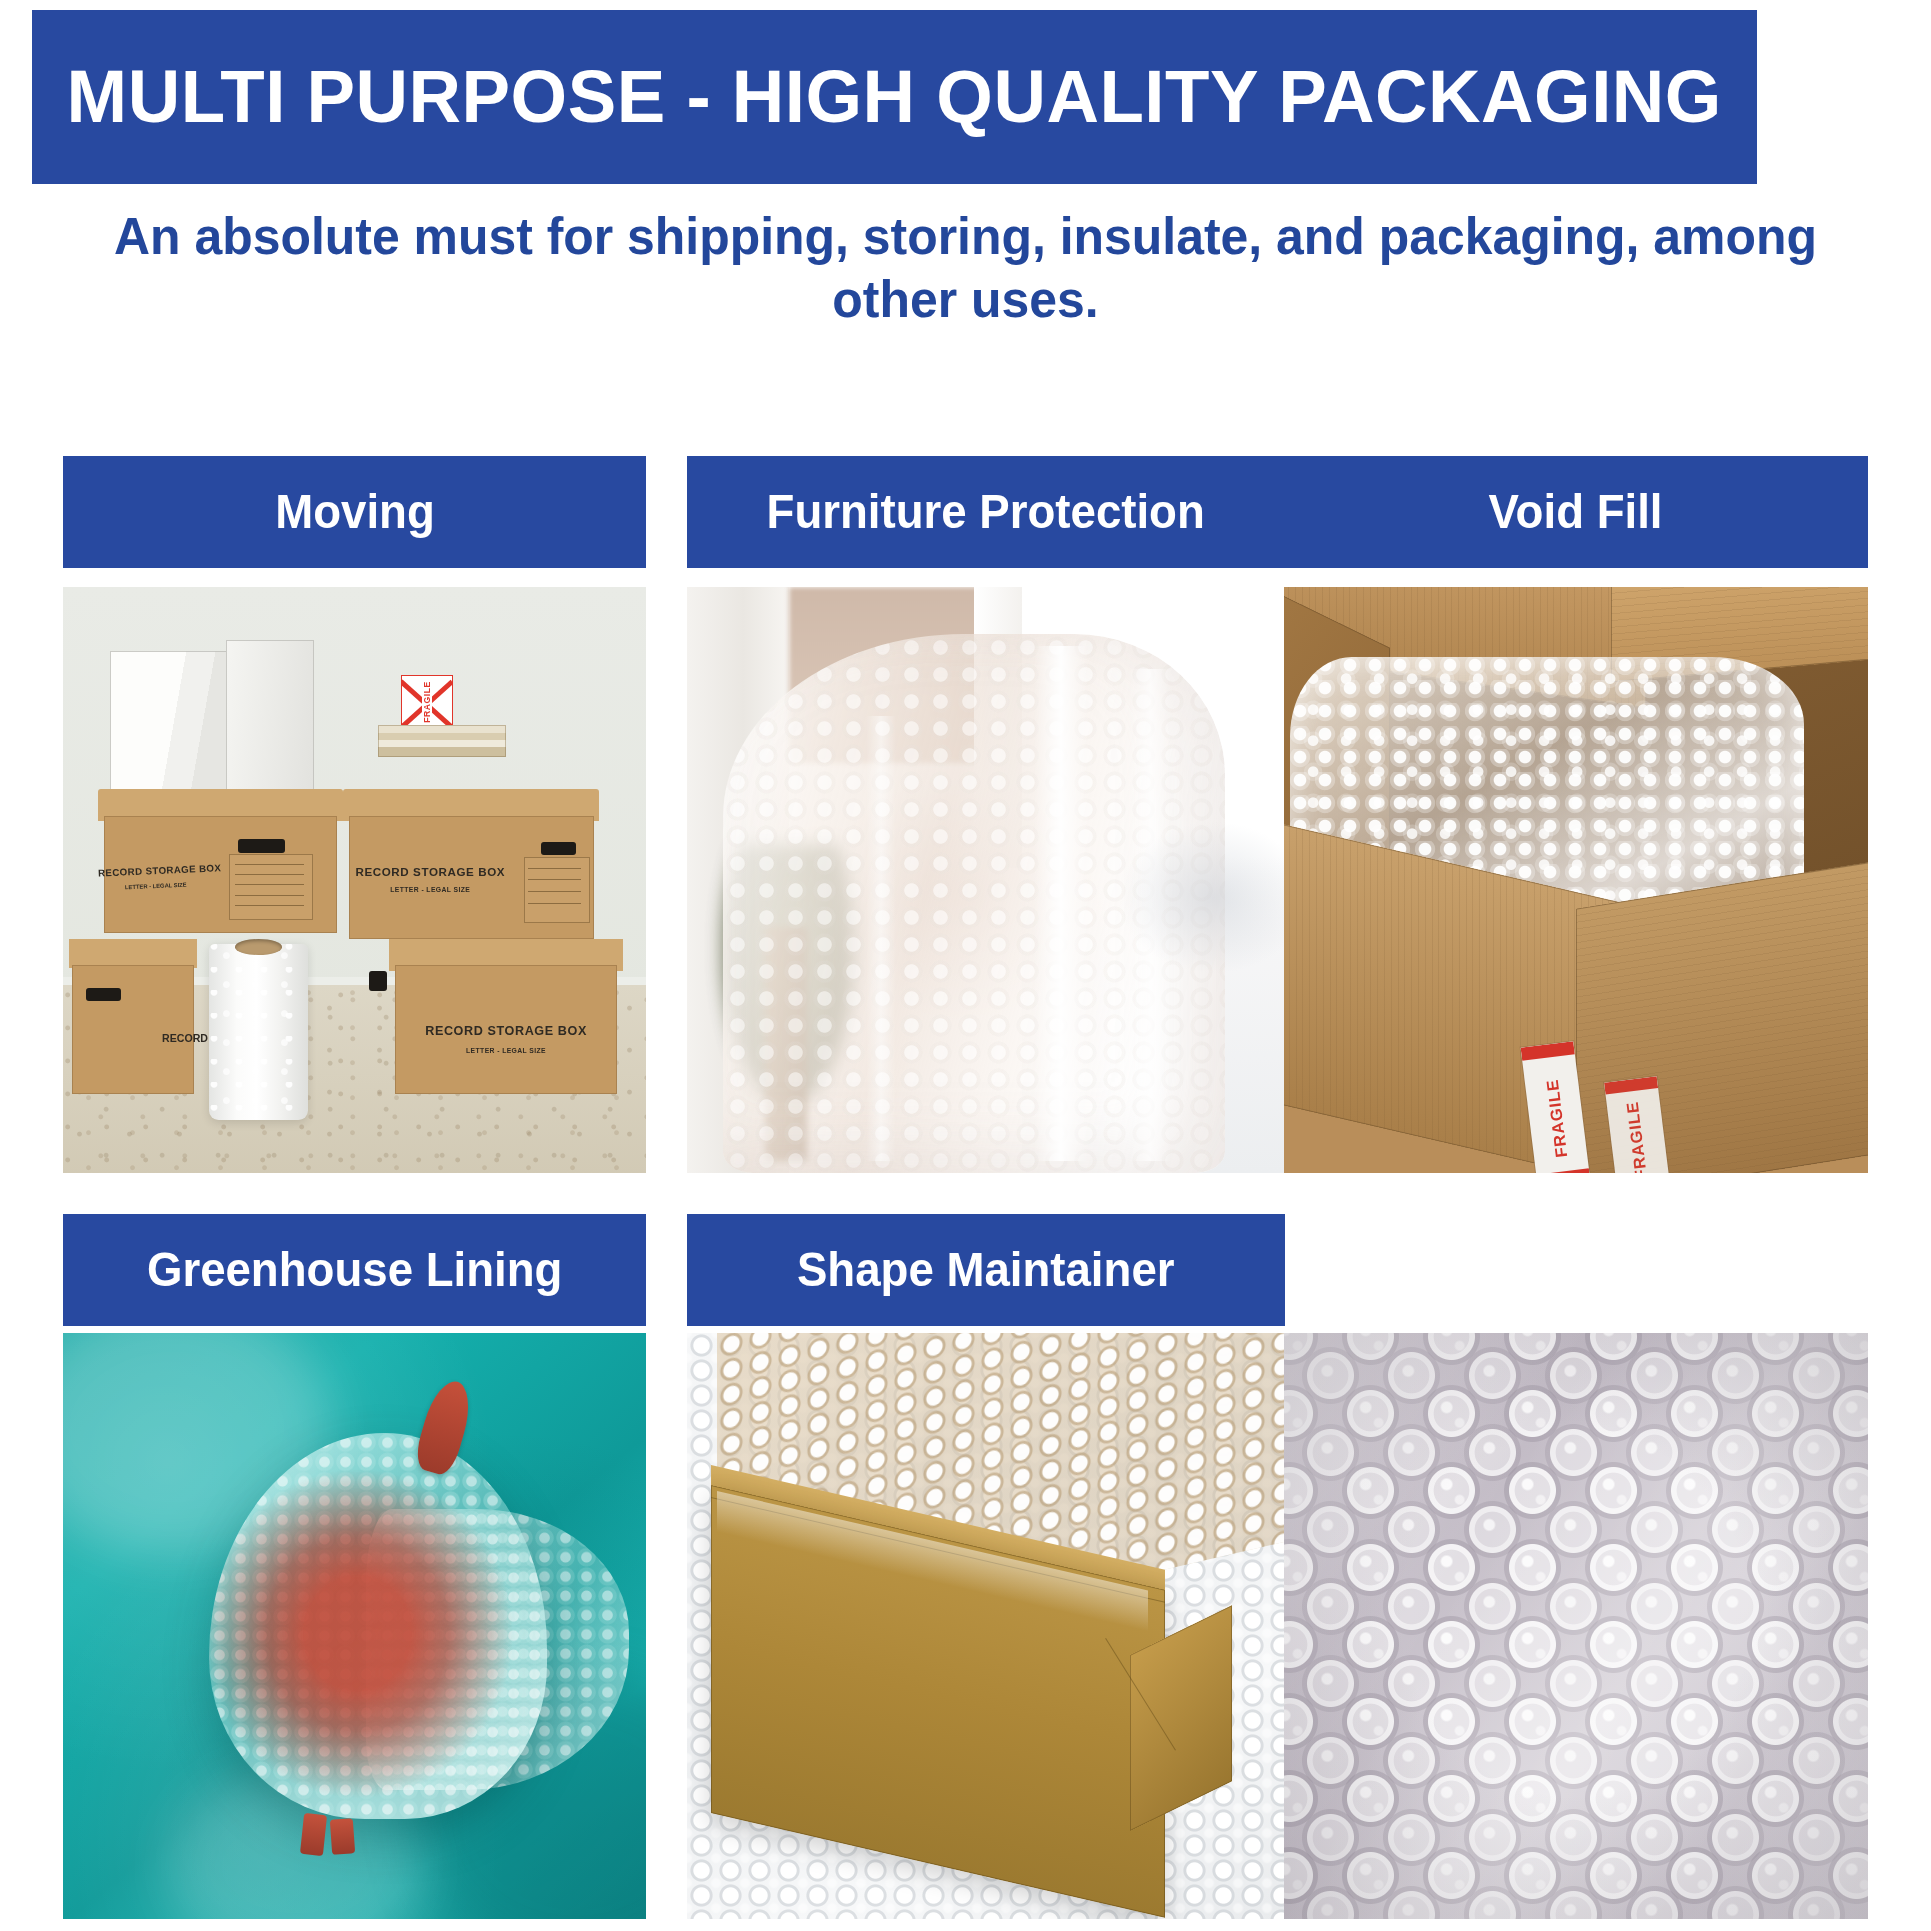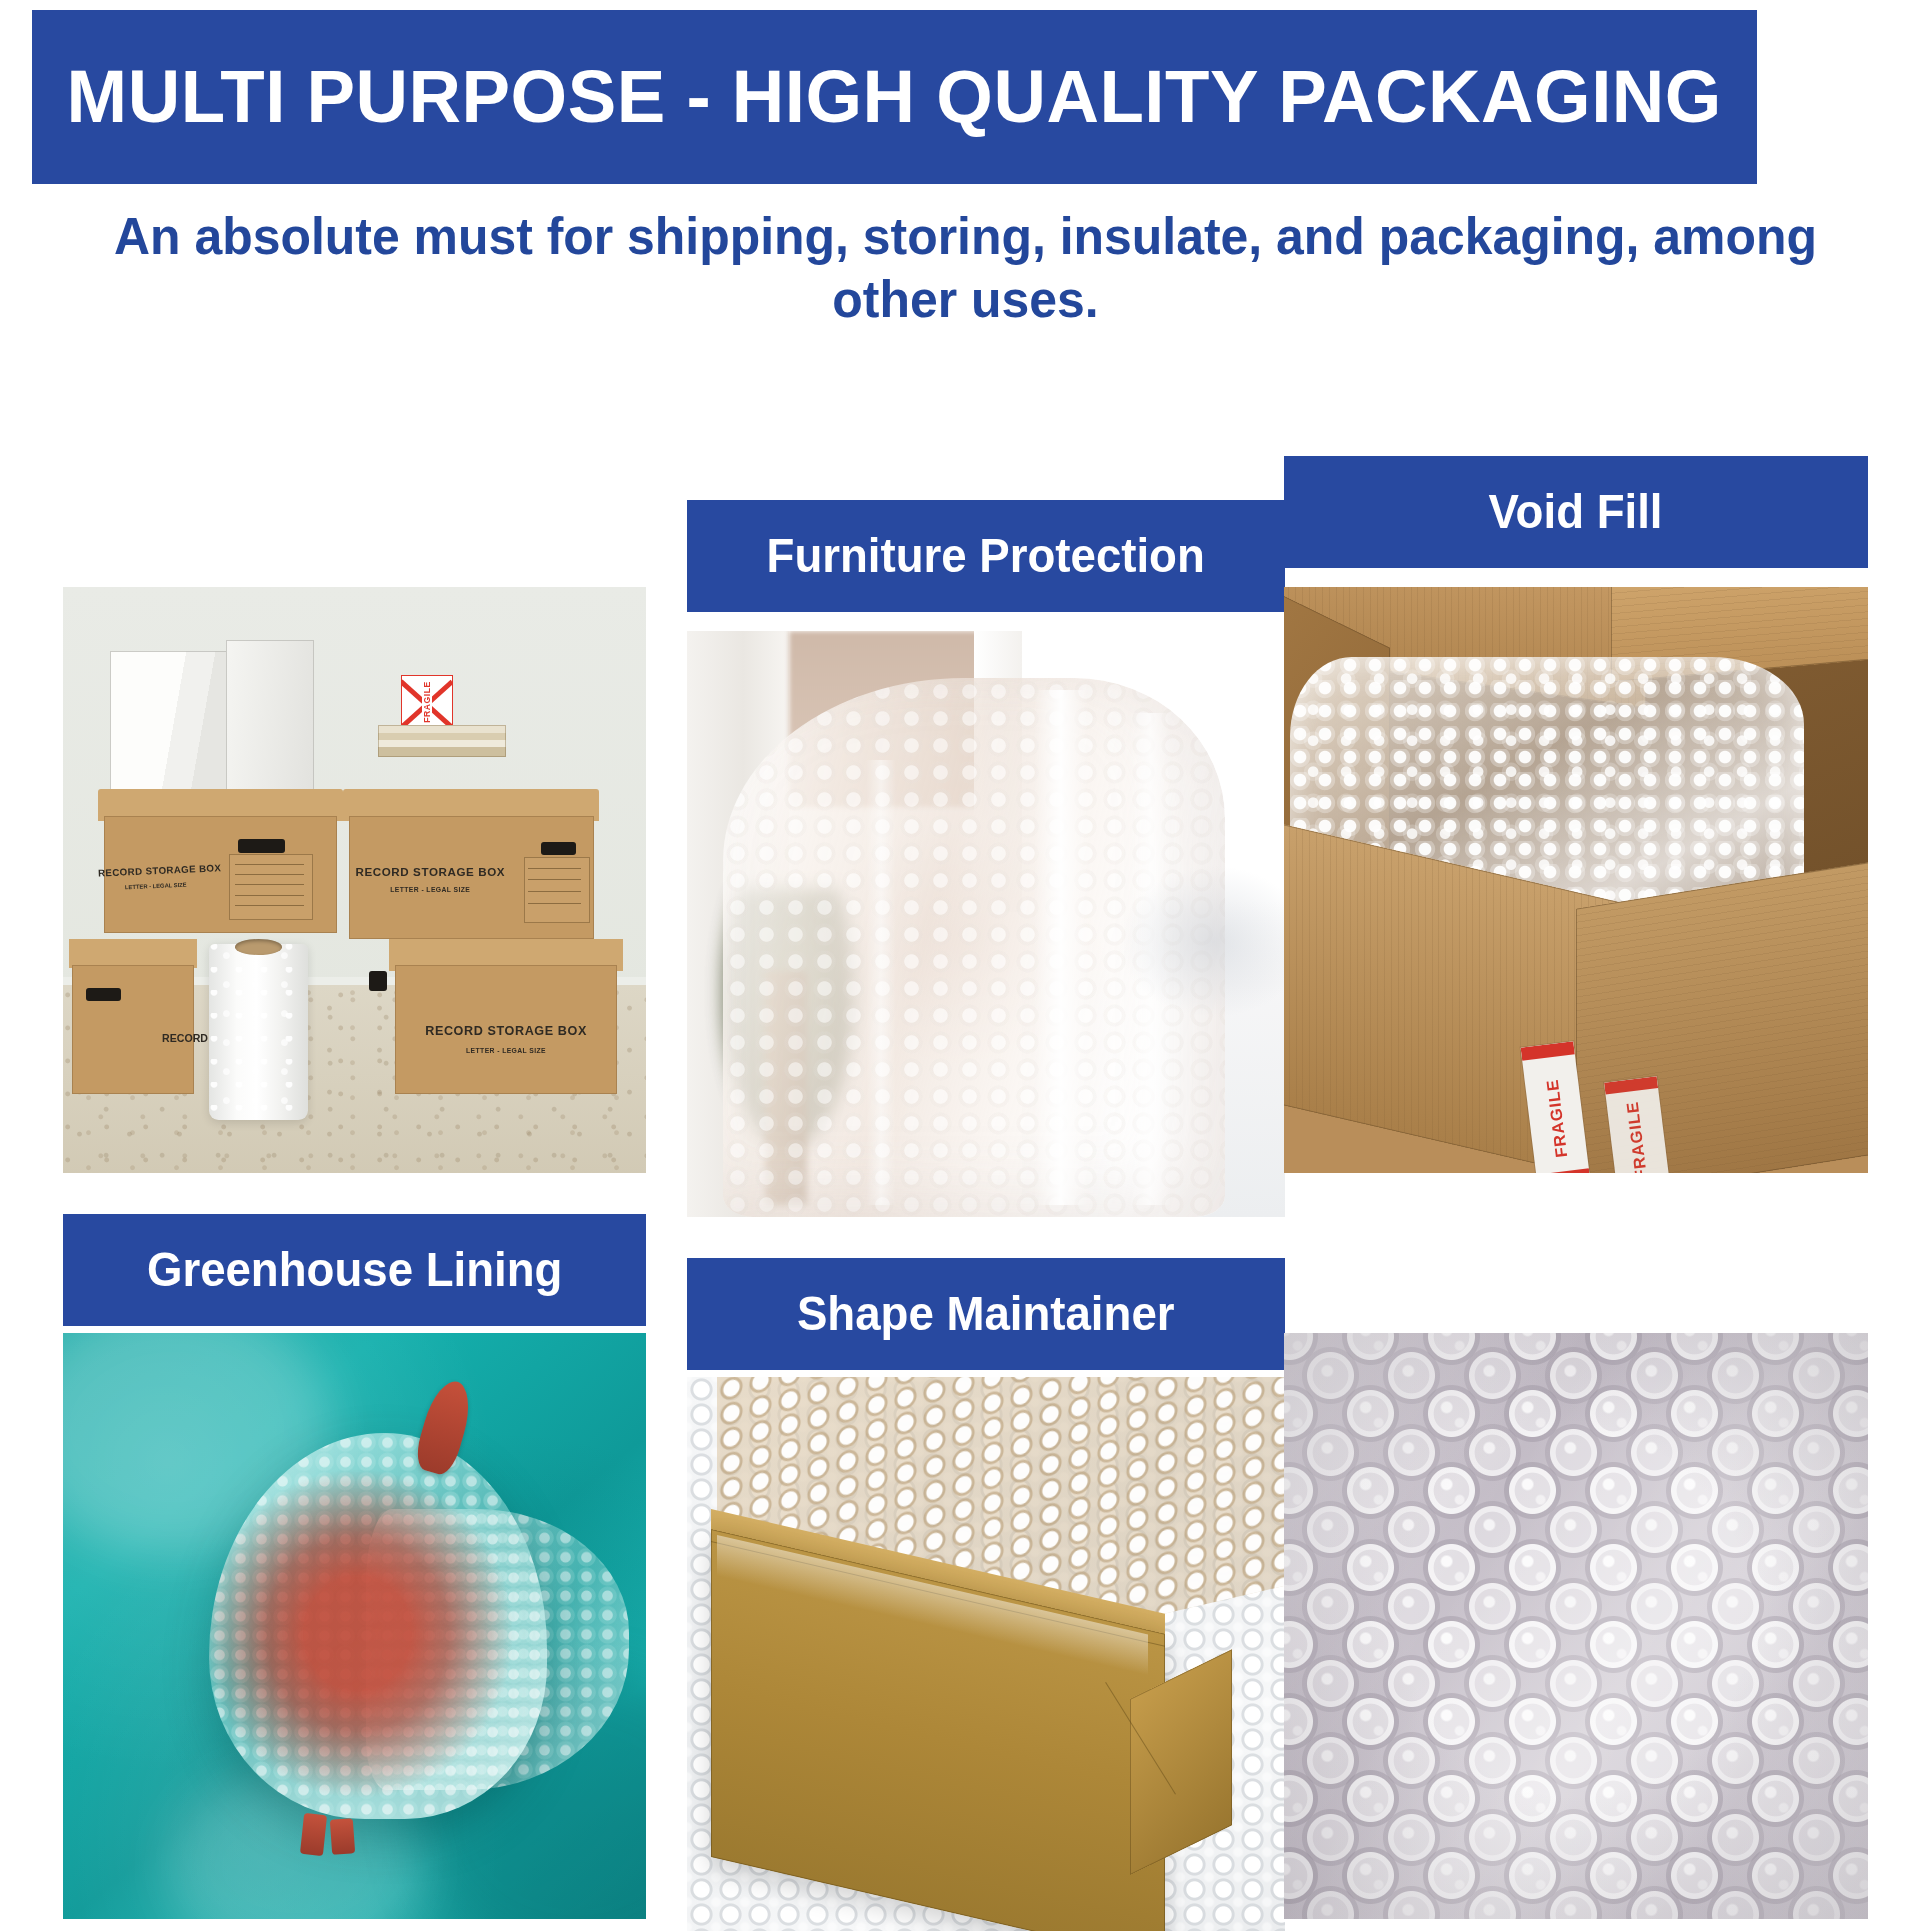--- a/index.html
+++ b/index.html
@@ -58,21 +58,21 @@
   }
 
   
   .r1{top:456px;}
   .r1 .cell-img{top:131px;height:586px;}
   
   .r2{top:1214px;}
   .r2 .cell-img{top:119px;height:586px;}
 
   .c1{left:63px;width:583px;}
-  .c2{left:687px;width:598px;margin-top:44px;}
+  .c2{left:687px;width:598px;}
   .c3{left:1284px;width:584px;}
 
   
   .ph-moving{background:linear-gradient(#e8eae4 0%,#e6e9e3 62%,#e3e6df 66%,#ded9cc 70%,#d8d2c2 100%);position:relative;}
   .mv-wall{position:absolute;left:0;top:0;width:100%;height:70%;
     background:linear-gradient(180deg,#e9ebe6,#e4e7e0);}
   .mv-base{position:absolute;left:0;top:68%;width:100%;height:32%;
     background:
       radial-gradient(circle at 12% 30%, rgba(160,140,110,.35) 0 1.9px, transparent 2.9px),
       radial-gradient(circle at 33% 55%, rgba(150,130,100,.3) 0 1.9px, transparent 2.9px),
@@ -252,20 +252,23 @@
 
 <div class="banner">
   <div class="banner-title">MULTI PURPOSE - HIGH QUALITY PACKAGING</div>
 </div>
 
 <div class="subtitle">An absolute must for shipping, storing, insulate, and packaging, among other uses.</div>
 
 <div class="grid">
 
   <div class="cell r1 c1">
+    <div class="cell-head">
+      <span class="cell-head-label">Moving</span>
+    </div>
     <div class="cell-img ph-moving">
       <div class="mv-wall"></div>
       <div class="mv-skirt"></div>
       <div class="mv-base"></div>
 
       <div class="wbox" style="left:8%;top:11%;width:27%;height:24%;"></div>
       <div class="wbox" style="left:28%;top:9%;width:15%;height:26%;background:linear-gradient(95deg,#f5f5f2,#e2e2de);"></div>
 
       <div class="frag" style="left:58%;top:15%;width:8.5%;height:9%;">
         <span>FRAGILE</span>

